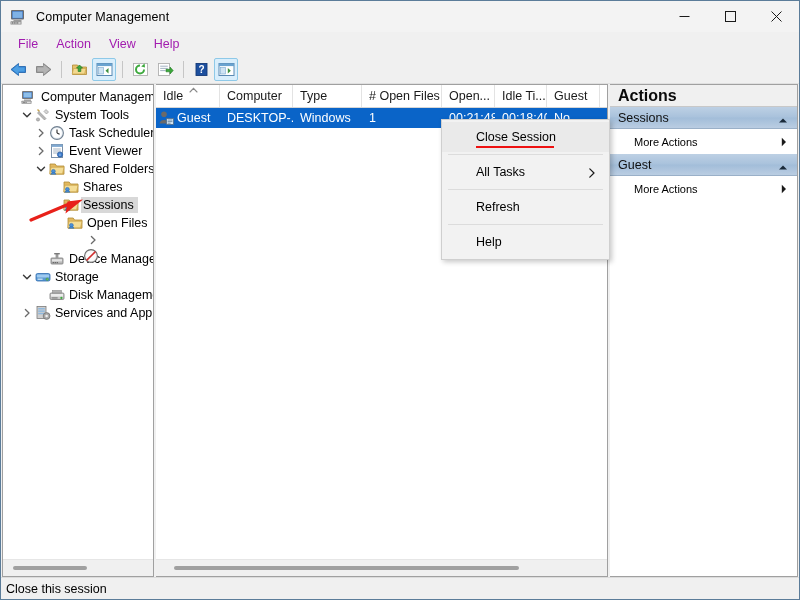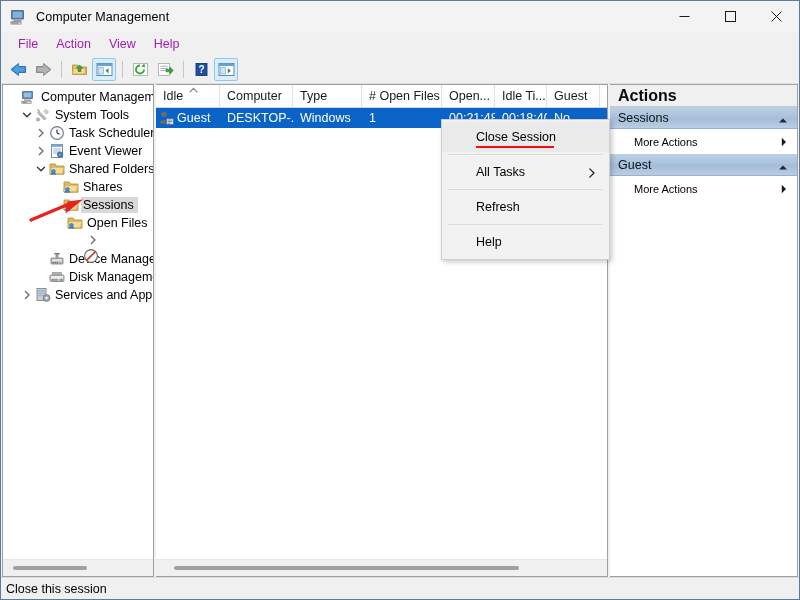--- a/index.html
+++ b/index.html
@@ -390,20 +390,34 @@
                 <rect x="2" y="7" width="12" height="6" rx="0.8" fill="#b9b9b9" stroke="#7a7a7a" stroke-width="0.8"></rect>
                 <rect x="3" y="8.2" width="10" height="2.2" fill="#e4e4e4"></rect>
                 <rect x="3.6" y="11" width="1.4" height="1.2" fill="#6a6a6a"></rect>
                 <rect x="5.6" y="11" width="1.4" height="1.2" fill="#6a6a6a"></rect>
                 <rect x="7.6" y="11" width="1.4" height="1.2" fill="#6a6a6a"></rect>
                 <rect x="6.6" y="2.5" width="2.8" height="4.5" fill="#9a9a9a"></rect>
                 <rect x="5.2" y="2" width="5.6" height="1.4" fill="#7a7a7a"></rect>
               </svg></span>
             <span class="tlabel">Device Manager</span>
           </div>
+          <div class="tree-row" style="padding-left: 16px;">
+            <span class="twisty">
+              <svg width="10" height="10" viewBox="0 0 10 10">
+                <path d="M1.5 3.2 L5 6.8 L8.5 3.2" fill="none" stroke="#3a3a3a" stroke-width="1.4" stroke-linecap="round" stroke-linejoin="round"></path>
+              </svg>
+            </span>
+            <span class="ticon"><svg width="16" height="16" viewBox="0 0 16 16">
+                <rect x="1" y="4.5" width="14" height="7.5" rx="1.6" fill="#5c9ad2" stroke="#2e6bb0" stroke-width="0.8"></rect>
+                <rect x="1.8" y="5.4" width="12.4" height="3" rx="1" fill="#9fcaf0"></rect>
+                <circle cx="12.2" cy="10.2" r="1.2" fill="#6ec36e" stroke="#3f8f3f" stroke-width="0.6"></circle>
+                <rect x="2.6" y="9.6" width="5" height="1.2" fill="#d6eaf8"></rect>
+              </svg></span>
+            <span class="tlabel">Storage</span>
+          </div>
           <div class="tree-row" style="padding-left: 30px;">
             <span class="twisty"></span>
             <span class="ticon"><svg width="16" height="16" viewBox="0 0 16 16">
                 <rect x="1" y="6" width="14" height="6.5" rx="1.2" fill="#c8c8c8" stroke="#7a7a7a" stroke-width="0.8"></rect>
                 <rect x="2" y="7" width="12" height="2.6" fill="#ececec"></rect>
                 <rect x="2.6" y="10.2" width="6" height="1.4" fill="#8a8a8a"></rect>
                 <circle cx="12.4" cy="10.9" r="1.1" fill="#3da93d"></circle>
                 <rect x="3.5" y="3.5" width="9" height="2.5" fill="#b0b0b0" stroke="#8a8a8a" stroke-width="0.6"></rect>
               </svg></span>
             <span class="tlabel">Disk Management</span>

